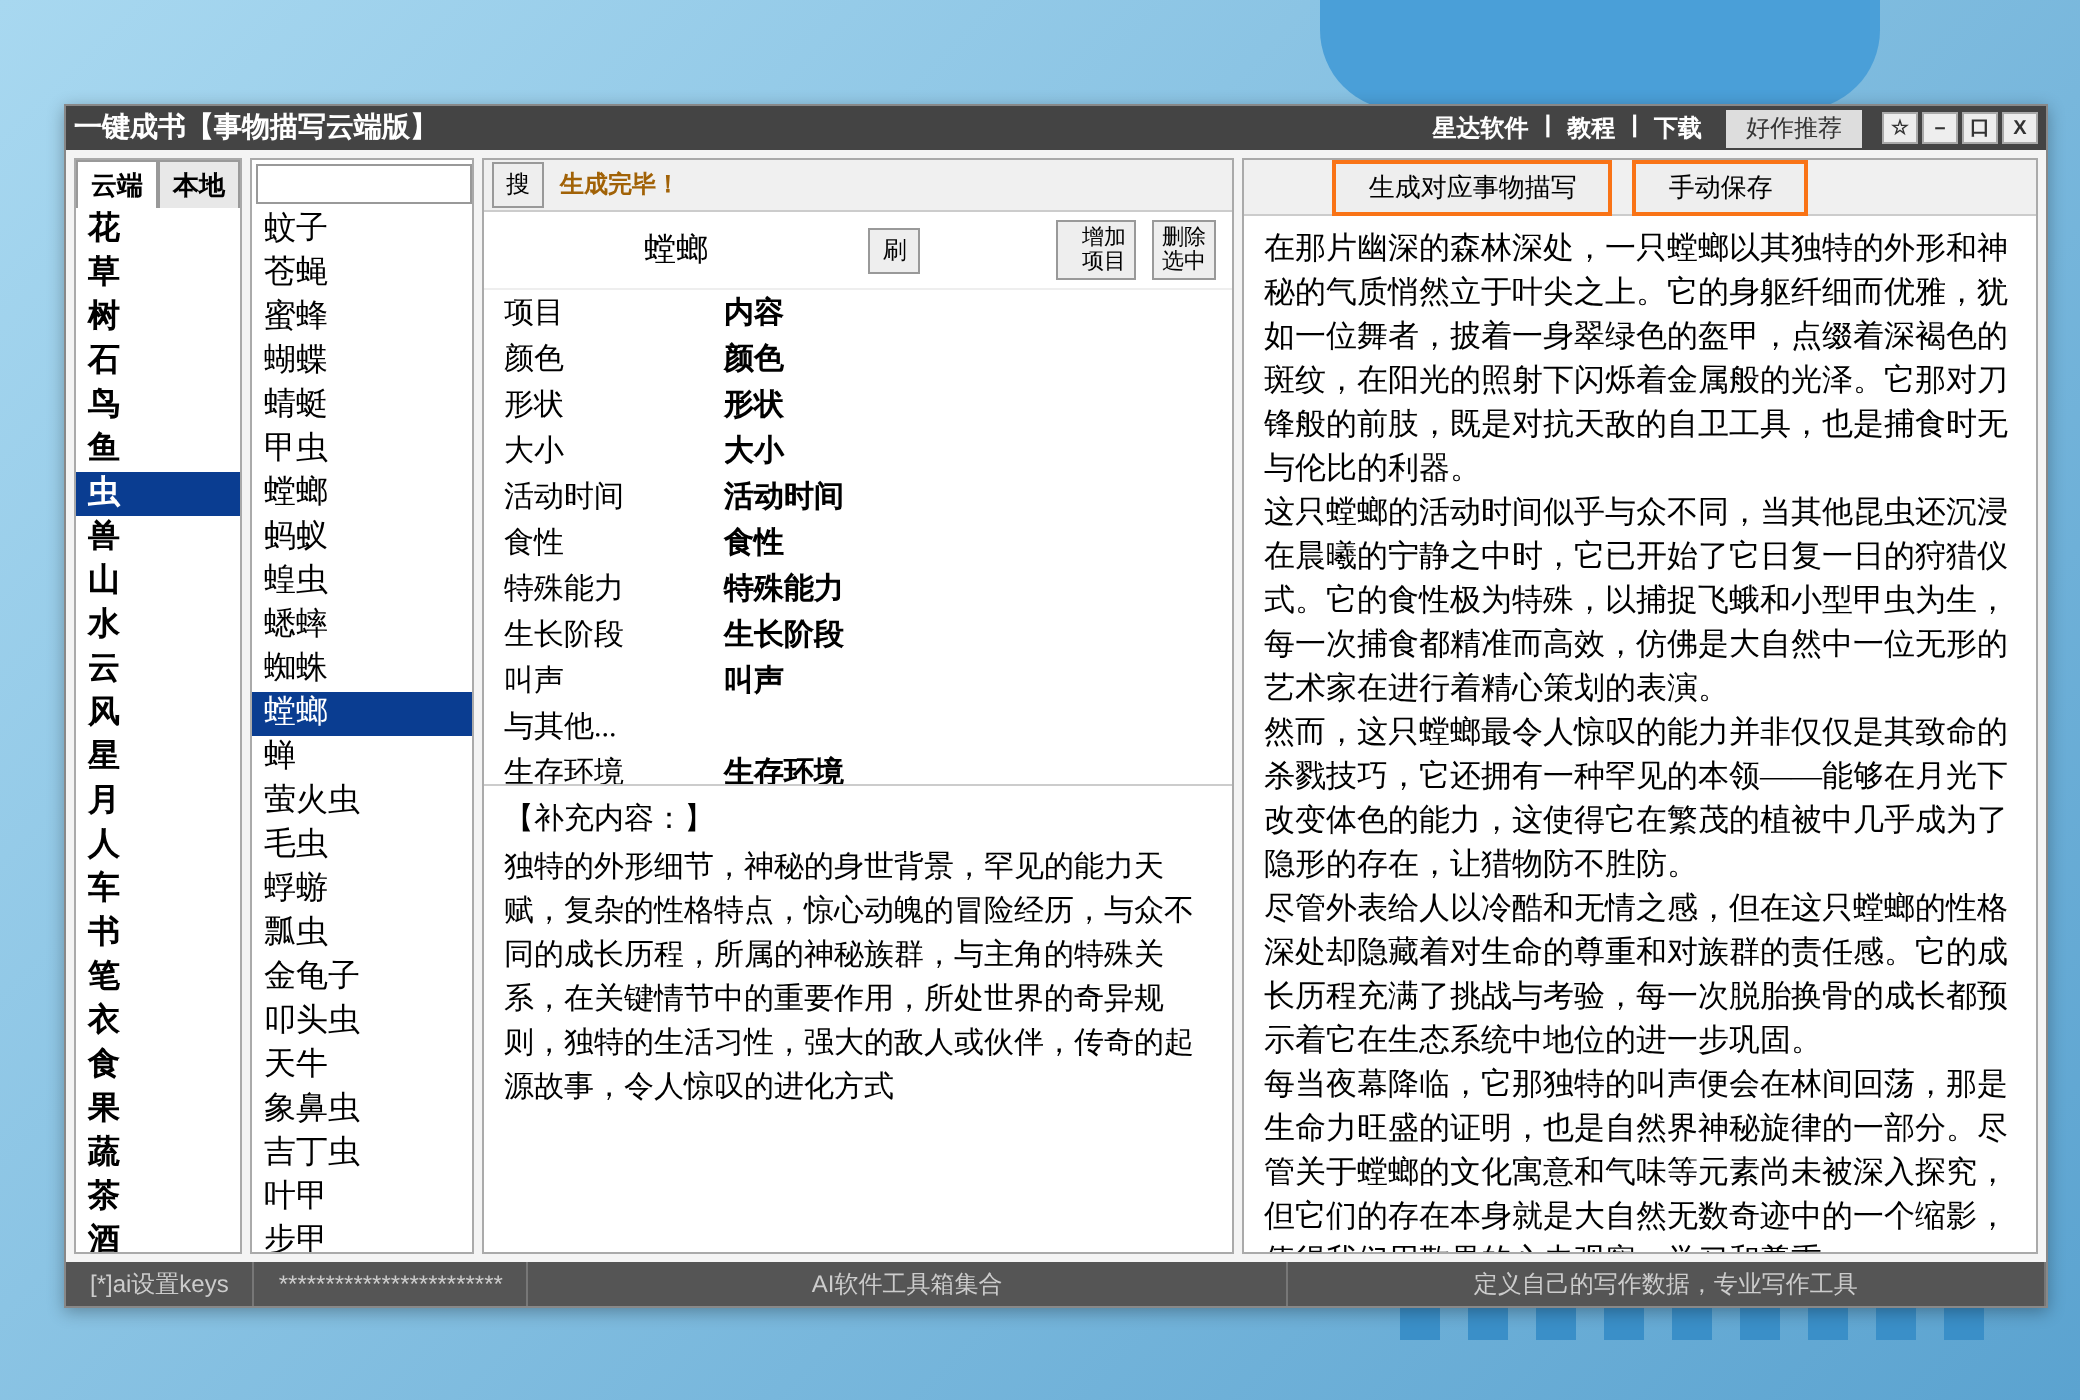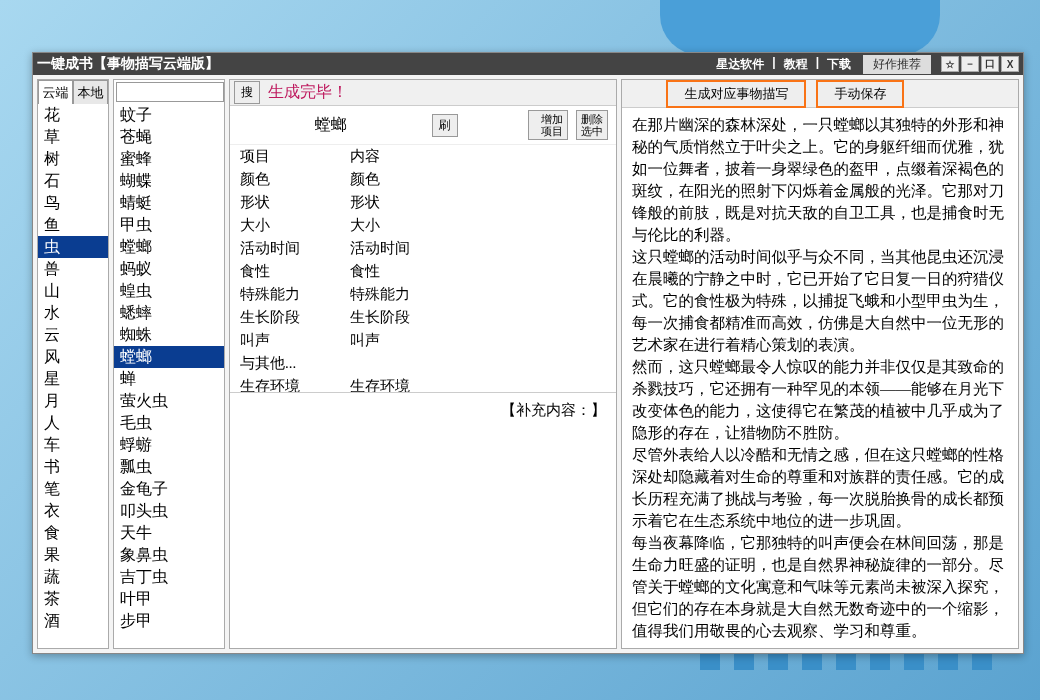--- a/index.html
+++ b/index.html
@@ -11,46 +11,46 @@
 .titlebar { background: #444; color: #fff; height: 22px; display: flex; align-items: center; padding: 0 4px; font-family: "Microsoft YaHei", sans-serif; font-size: 14px; font-weight: bold; }
 .titlebar-title { flex: 1; }
 .titlebar-links { display: flex; gap: 2px; font-size: 12px; font-weight: bold; }
 .titlebar-link { padding: 1px 6px; cursor: pointer; }
 .titlebar-btn { background: #ddd; color: #333; padding: 1px 10px; margin-left: 6px; font-size: 12px; font-weight: normal; cursor: pointer; }
 .win-controls { display: flex; margin-left: 8px; }
 .win-ctrl { width: 18px; height: 16px; border: 1px solid #aaa; background: #eee; display: flex; align-items: center; justify-content: center; font-size: 10px; cursor: pointer; color: #333; margin-left: 2px; }
 .body-area { flex: 1; display: flex; flex-direction: column; background: #f4f4f4; overflow: hidden; }
 .main-row { flex: 1; display: flex; padding: 4px; gap: 4px; overflow: hidden; }
 .col { background: #fff; border: 1px solid #aaa; display: flex; flex-direction: column; overflow: hidden; }
-.col-left { width: 72px; }
+.col-left { width: 84px; font-weight: bold; }
 .col-left2 { width: 112px; justify-content: flex-end; }
 .col-mid { flex: 1; min-width: 0; }
 .col-right { width: 398px; }
 .tabs-top { display: flex; height: 24px; background: #f0f0f0; }
 .tab { flex: 1; border: 1px solid #999; border-bottom: none; display: flex; align-items: center; justify-content: center; font-size: 13px; cursor: pointer; background: #e8e8e8; }
 .tab.active { background: #fff; }
 .list-scroll { flex: 1; overflow-y: auto; overflow-x: hidden; }
 .list-scroll::-webkit-scrollbar { width: 16px; }
 .list-scroll::-webkit-scrollbar-track { background: #f0f0f0; border: 1px solid #ccc; }
 .list-scroll::-webkit-scrollbar-thumb { background: #c0c0c0; border: 1px solid #999; }
 .list-item { padding: 1px 6px; font-size: 16px; line-height: 20px; cursor: pointer; white-space: nowrap; }
 .list-item.selected { background: #0a3d91; color: #fff; }
 .mid-header { display: flex; align-items: center; height: 26px; border-bottom: 1px solid #ccc; background: #f0f0f0; padding: 0 4px; gap: 4px; }
 .btn-sm { border: 1px solid #999; background: #eee; padding: 2px 6px; font-size: 12px; cursor: pointer; }
-.status-text { color: #be185d; font-size: 16px; margin-left: 4px; flex: 1; }
+.status-text { color: #a16207; font-size: 12px; margin-left: 4px; flex: 1; font-weight: bold; }
 .subject-row { display: flex; align-items: center; padding: 4px 8px; gap: 8px; border-bottom: 1px solid #eee; }
 .subject-name { flex: 1; text-align: center; font-size: 16px; padding: 2px; }
 .mini-btn { border: 1px solid #999; background: #eee; padding: 2px 4px; font-size: 11px; line-height: 12px; cursor: pointer; text-align: center; }
 .prop-table { display: flex; flex-direction: column; overflow-y: auto; flex: 0 0 248px; border-bottom: 1px solid #ccc; }
 .prop-row { display: flex; padding: 1px 0; font-size: 15px; }
 .prop-row.header { font-weight: normal; }
 .prop-cell { padding: 1px 10px; }
 .prop-cell.k { width: 110px; }
-.prop-cell.v { flex: 1; }
-.supp-area { flex: 1; padding: 6px 10px; overflow-y: auto; font-size: 15px; line-height: 22px; text-align: right; }
+.prop-cell.v { flex: 1; font-weight: bold; }
+.supp-area { flex: 1; padding: 6px 10px; overflow-y: auto; font-size: 15px; line-height: 22px; }
 .supp-title { font-size: 15px; margin-bottom: 2px; }
 .right-header { display: flex; align-items: center; height: 28px; border-bottom: 1px solid #ccc; background: #f0f0f0; padding: 0 8px; gap: 10px; }
 .btn-md { border: 2px solid #f97316; background: #eee; padding: 3px 16px; font-size: 13px; cursor: pointer; }
 .article-text { flex: 1; overflow-y: auto; padding: 6px 10px; font-size: 15.5px; line-height: 22px; white-space: pre-wrap; }
 .statusbar { height: 22px; background: #555; color: #ccc; display: flex; align-items: center; font-size: 12px; font-family: "Microsoft YaHei", sans-serif; }
 .status-seg { padding: 0 12px; border-right: 1px solid #777; height: 100%; display: flex; align-items: center; cursor: pointer; }
 .status-seg.wide { flex: 1; justify-content: center; }
 .search-input { width: 108px; height: 20px; border: 1px solid #999; padding: 0 4px; font-size: 12px; }
 </style>
 </head>
@@ -200,32 +200,39 @@
             <div class="prop-row">
               <div class="prop-cell k">与其他...</div>
             </div>
             <div class="prop-row">
               <div class="prop-cell k">生存环境</div>
               <div class="prop-cell v">生存环境</div>
             </div>
           </div>
         <div class="supp-area">
           <div class="supp-title">【补充内容：】</div>
+          <div>独特的外形细节，神秘的身世背景，罕见的能力天赋，复杂的性格特点，惊心动魄的冒险经历，与众不同的成长历程，所属的神秘族群，与主角的特殊关系，在关键情节中的重要作用，所处世界的奇异规则，独特的生活习性，强大的敌人或伙伴，传奇的起源故事，令人惊叹的进化方式</div>
         </div>
       </div>
 
       <div class="col col-right">
         <div class="right-header">
           <span style="flex:0.2"></span>
           <span class="btn-md">生成对应事物描写</span>
           <span class="btn-md">手动保存</span>
         </div>
         <div class="article-text">在那片幽深的森林深处，一只螳螂以其独特的外形和神秘的气质悄然立于叶尖之上。它的身躯纤细而优雅，犹如一位舞者，披着一身翠绿色的盔甲，点缀着深褐色的斑纹，在阳光的照射下闪烁着金属般的光泽。它那对刀锋般的前肢，既是对抗天敌的自卫工具，也是捕食时无与伦比的利器。
 这只螳螂的活动时间似乎与众不同，当其他昆虫还沉浸在晨曦的宁静之中时，它已开始了它日复一日的狩猎仪式。它的食性极为特殊，以捕捉飞蛾和小型甲虫为生，每一次捕食都精准而高效，仿佛是大自然中一位无形的艺术家在进行着精心策划的表演。
 然而，这只螳螂最令人惊叹的能力并非仅仅是其致命的杀戮技巧，它还拥有一种罕见的本领——能够在月光下改变体色的能力，这使得它在繁茂的植被中几乎成为了隐形的存在，让猎物防不胜防。
 尽管外表给人以冷酷和无情之感，但在这只螳螂的性格深处却隐藏着对生命的尊重和对族群的责任感。它的成长历程充满了挑战与考验，每一次脱胎换骨的成长都预示着它在生态系统中地位的进一步巩固。
 每当夜幕降临，它那独特的叫声便会在林间回荡，那是生命力旺盛的证明，也是自然界神秘旋律的一部分。尽管关于螳螂的文化寓意和气味等元素尚未被深入探究，但它们的存在本身就是大自然无数奇迹中的一个缩影，值得我们用敬畏的心去观察、学习和尊重。</div>
       </div>
 
     </div>
 
+    <div class="statusbar">
+      <div class="status-seg">[*]ai设置keys</div>
+      <div class="status-seg">************************</div>
+      <div class="status-seg wide">AI软件工具箱集合</div>
+      <div class="status-seg wide">定义自己的写作数据，专业写作工具</div>
+    </div>
   </div>
 </div>
 
 </body></html>

